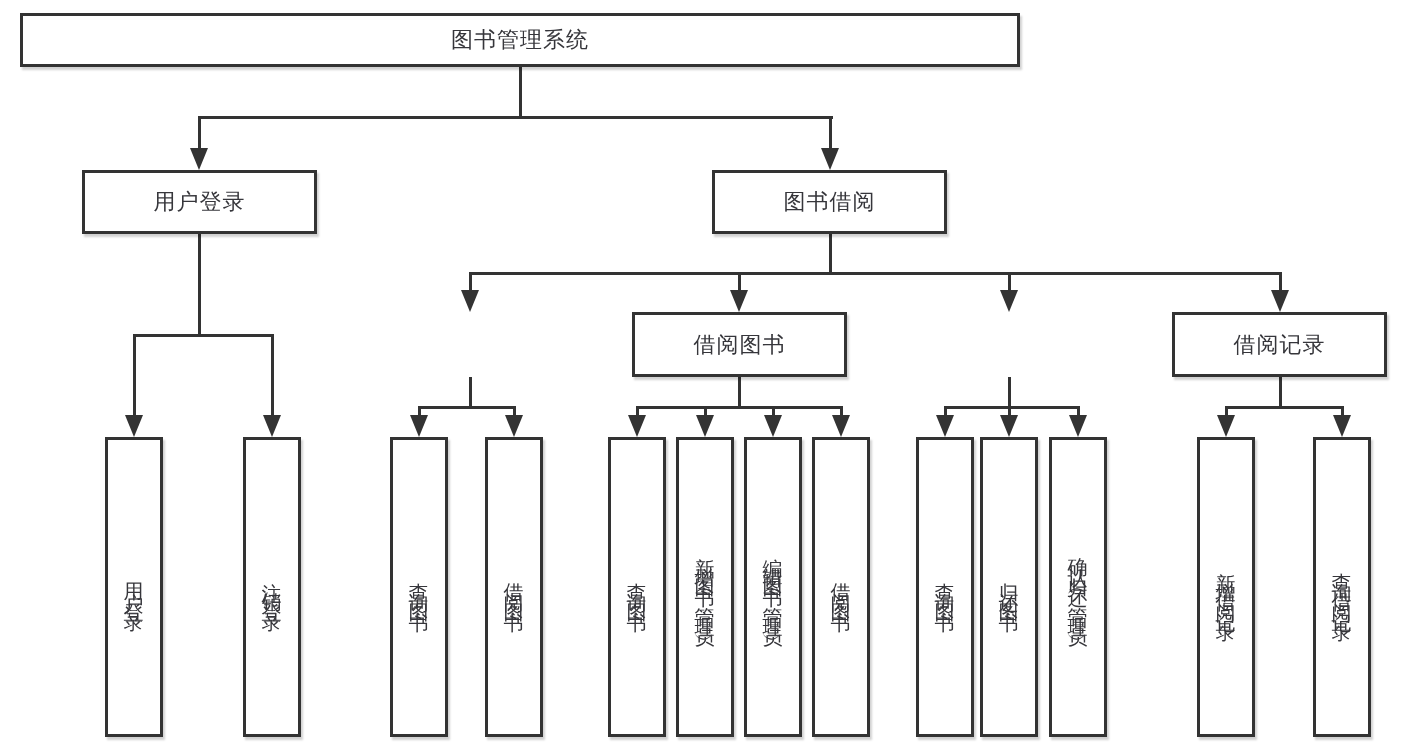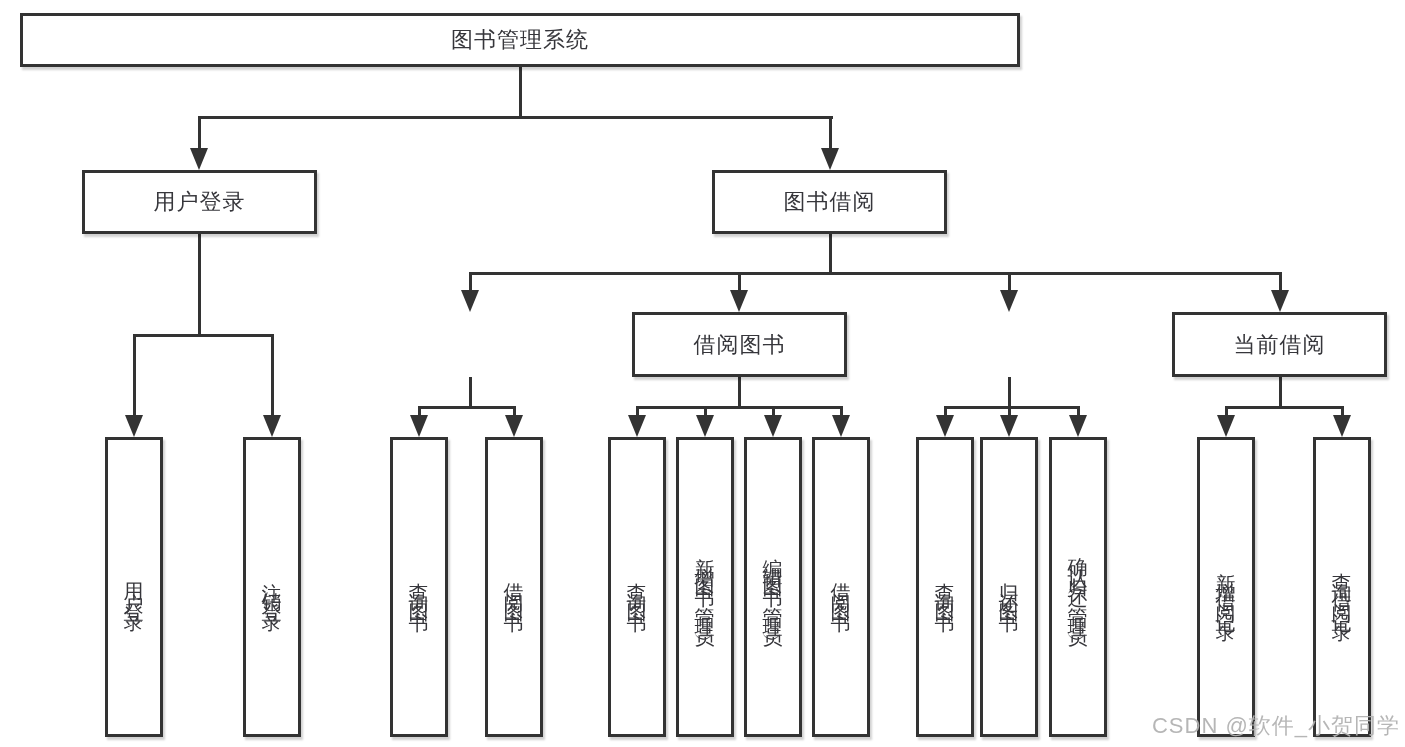--- a/index.html
+++ b/index.html
@@ -121,21 +121,21 @@
   <div class="line" style="left:1341px;top:406px;width:3px;height:11px"></div>
   <div class="arrow" style="left:1217px;top:415px"></div>
   <div class="arrow" style="left:1333px;top:415px"></div>
 
   <div class="box hlabel" style="left:20px;top:13px;width:1000px;height:54px">图书管理系统</div>
 
   <div class="box hlabel" style="left:82px;top:170px;width:235px;height:64px">用户登录</div>
   <div class="box hlabel" style="left:712px;top:170px;width:235px;height:64px">图书借阅</div>
 
   <div class="box hlabel" style="left:632px;top:312px;width:215px;height:65px">借阅图书</div>
-  <div class="box hlabel" style="left:1172px;top:312px;width:215px;height:65px">当前借阅</div>
+  <div class="box hlabel" style="left:1172px;top:312px;width:215px;height:65px">借阅记录</div>
 
   <div class="box vbox" style="left:105px;top:437px;width:58px;height:300px">
     <span class="vtext">用户登录</span>
   </div>
   <div class="box vbox" style="left:243px;top:437px;width:58px;height:300px">
     <span class="vtext">注销登录</span>
   </div>
 
   <div class="box vbox" style="left:390px;top:437px;width:58px;height:300px">
     <span class="vtext">查询图书</span>
@@ -167,15 +167,14 @@
     <span class="vtext">确认归还（管理员）</span>
   </div>
 
   <div class="box vbox" style="left:1197px;top:437px;width:58px;height:300px">
     <span class="vtext">新增借阅记录</span>
   </div>
   <div class="box vbox" style="left:1313px;top:437px;width:58px;height:300px">
     <span class="vtext">查询借阅记录</span>
   </div>
 
-  <div class="watermark">CSDN @软件_小贺同学</div>
 
 </div>
 
 </body></html>

